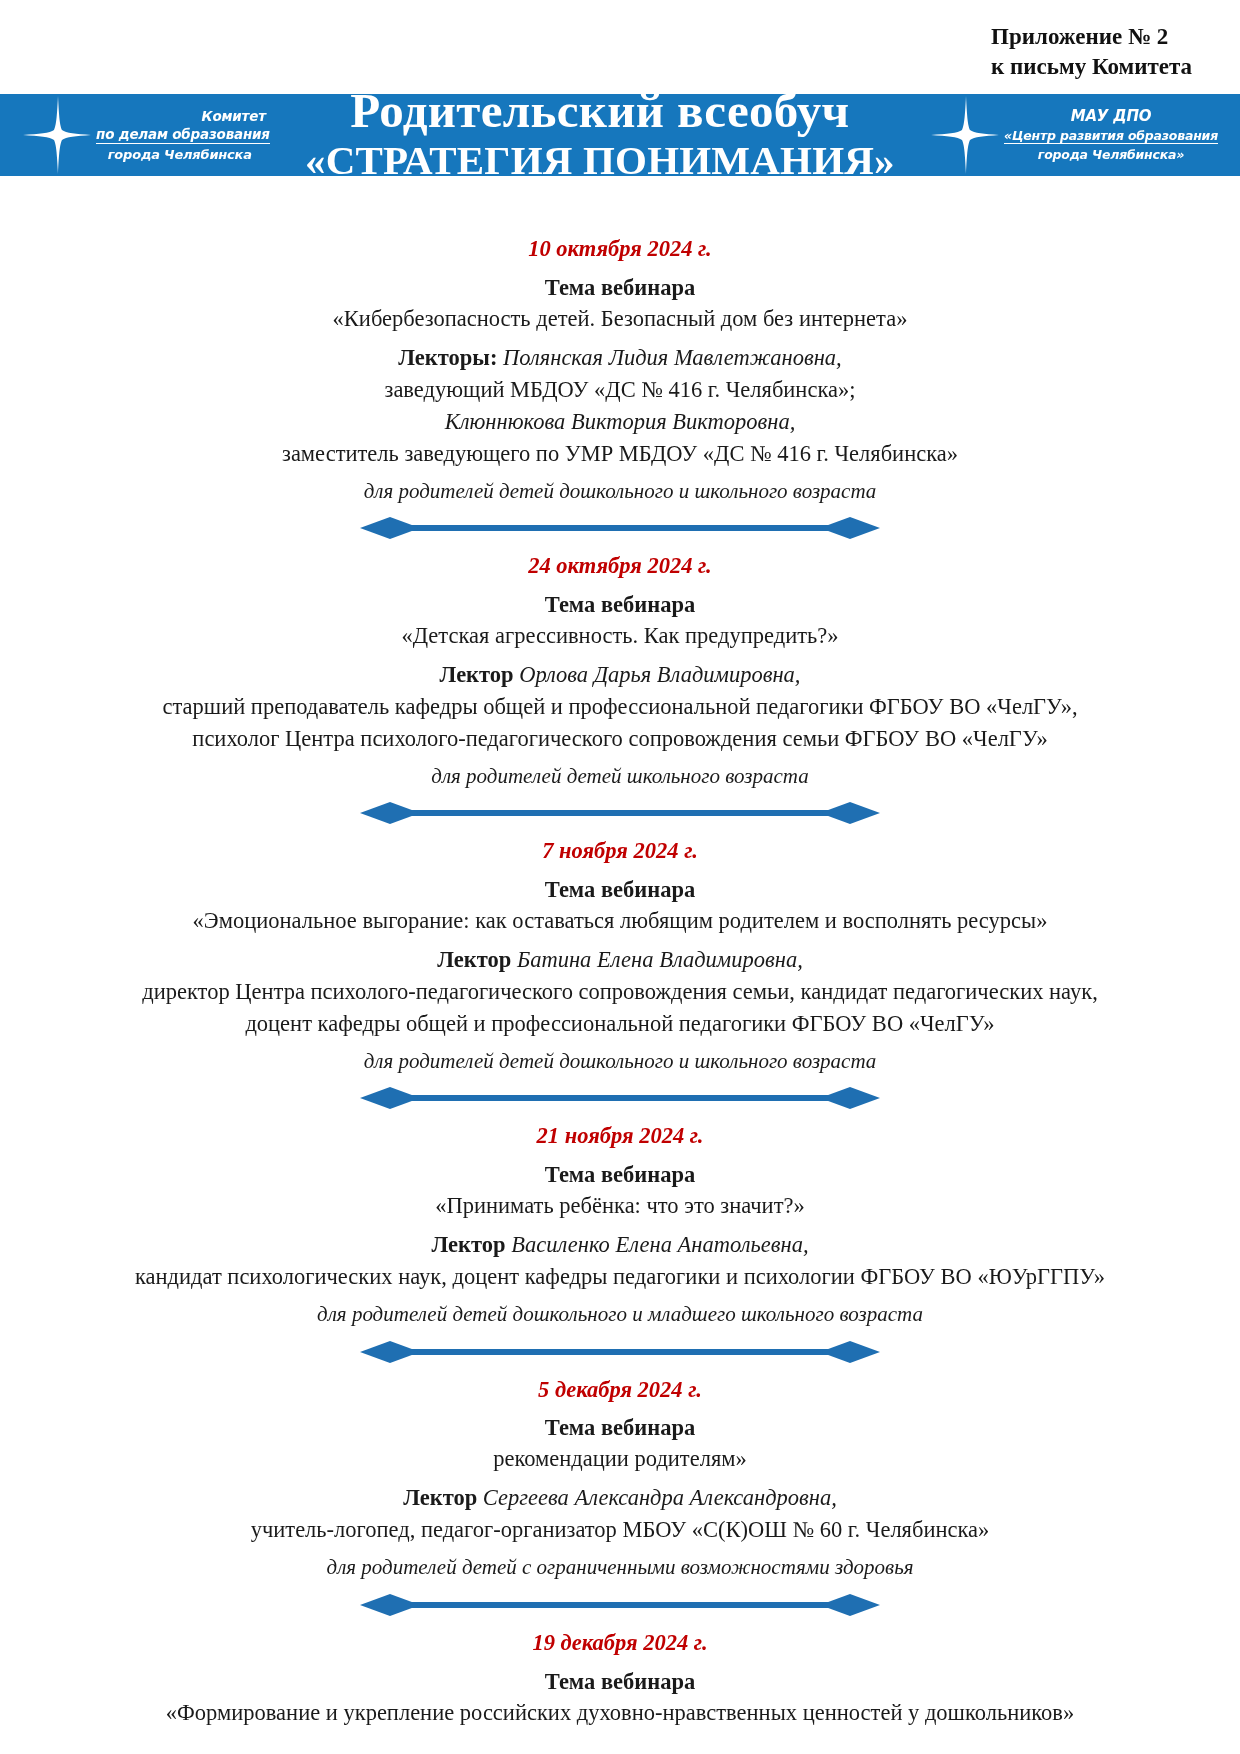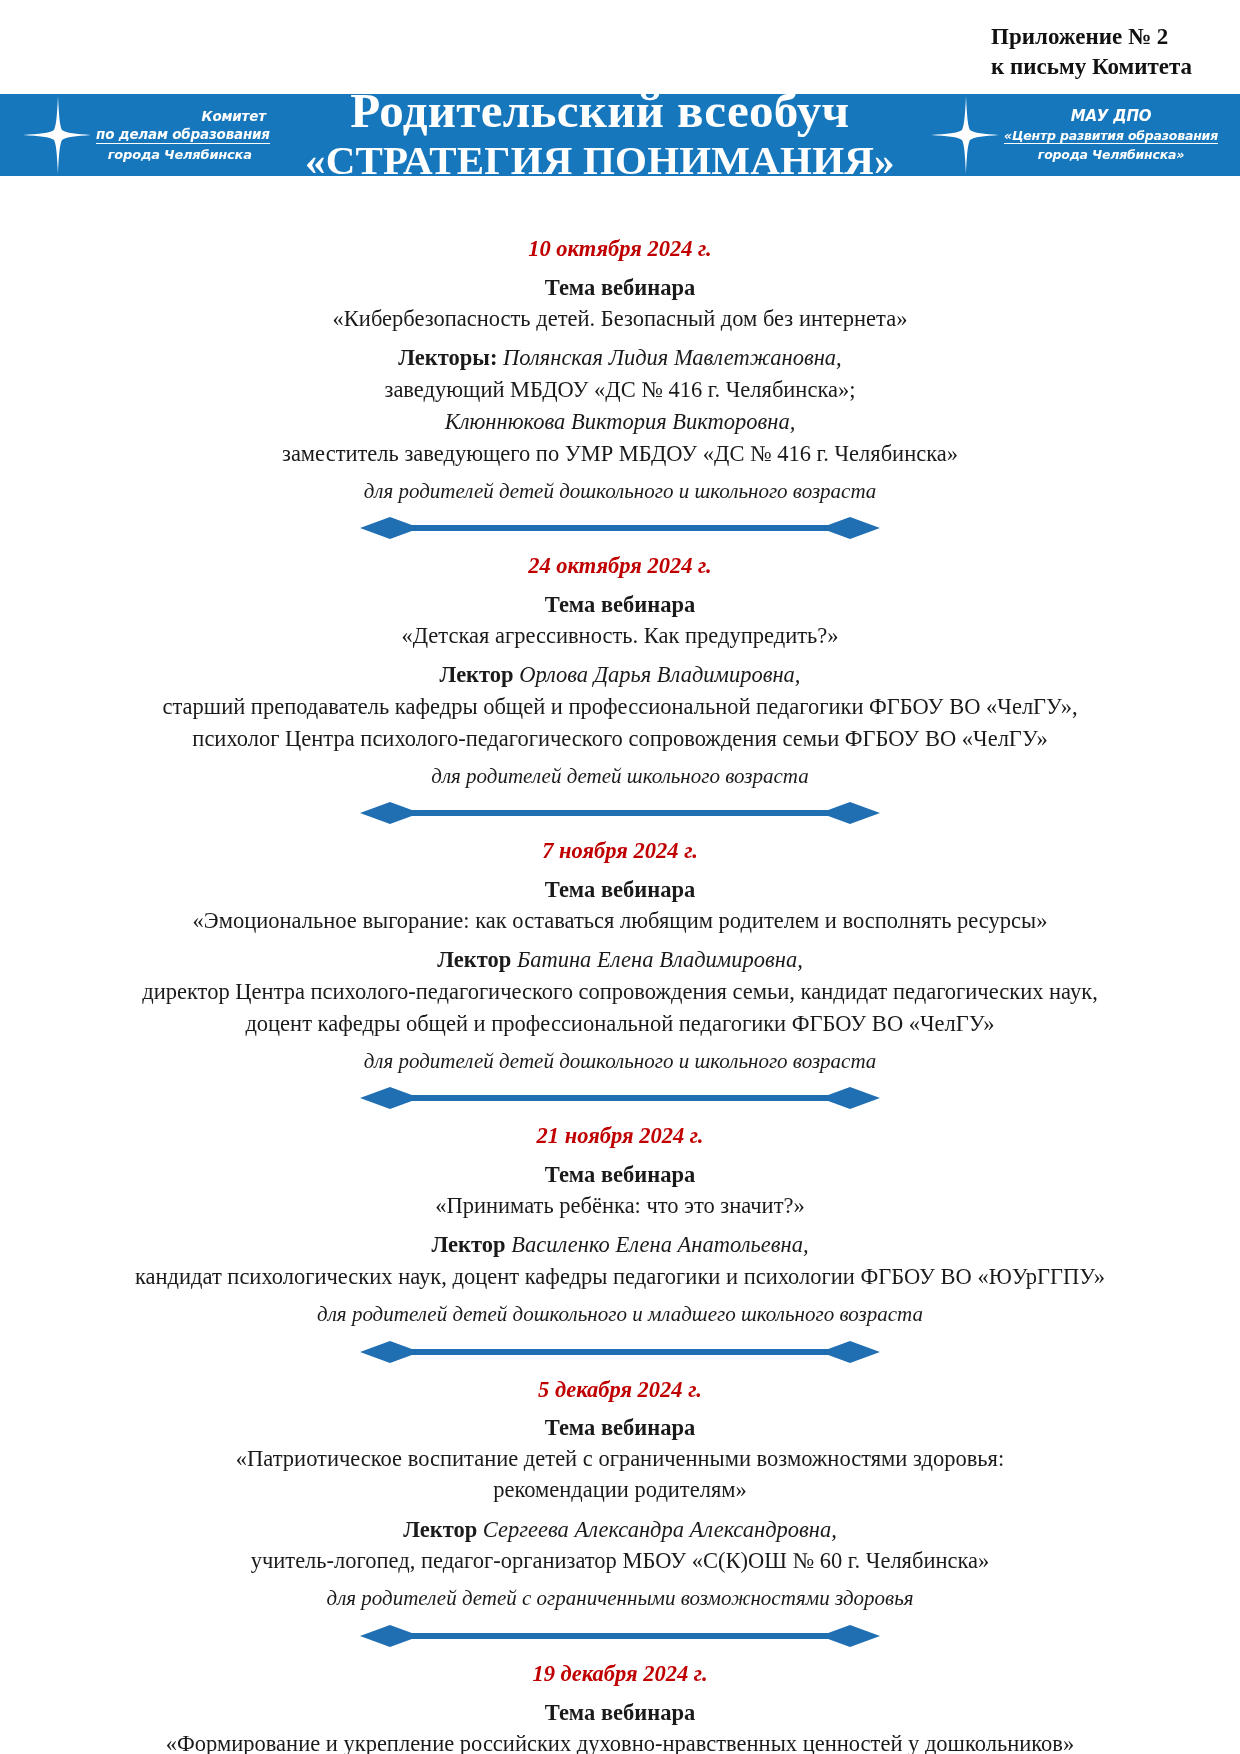--- a/index.html
+++ b/index.html
@@ -248,21 +248,20 @@
       <div class="audience">для родителей детей дошкольного и младшего школьного возраста</div>
     </div>
     <svg class="divider" viewBox="0 0 520 30">
       <rect x="30" y="12" width="460" height="6" fill="#1f6fb2"></rect>
       <polygon points="0,15 30,4 60,15 30,26" fill="#1f6fb2"></polygon>
       <polygon points="460,15 490,4 520,15 490,26" fill="#1f6fb2"></polygon>
     </svg>
     <div class="webinar">
       <div class="date">5 декабря 2024 г.</div>
       <div class="topic-label">Тема вебинара</div>
-      <div class="topic-title" style="margin-bottom: 0px;">«Патриотическое воспитание детей с ограниченными возможностями здоровья:</div>
       <div class="topic-title">рекомендации родителям»</div>
       <div class="lecturer-line"><span class="lbl">Лектор </span><span class="nm">Сергеева Александра Александровна,</span></div>
       <div class="position-line">учитель-логопед, педагог-организатор МБОУ «С(К)ОШ № 60 г. Челябинска»</div>
       <div class="audience">для родителей детей с ограниченными возможностями здоровья</div>
     </div>
     <svg class="divider" viewBox="0 0 520 30">
       <rect x="30" y="12" width="460" height="6" fill="#1f6fb2"></rect>
       <polygon points="0,15 30,4 60,15 30,26" fill="#1f6fb2"></polygon>
       <polygon points="460,15 490,4 520,15 490,26" fill="#1f6fb2"></polygon>
     </svg>

